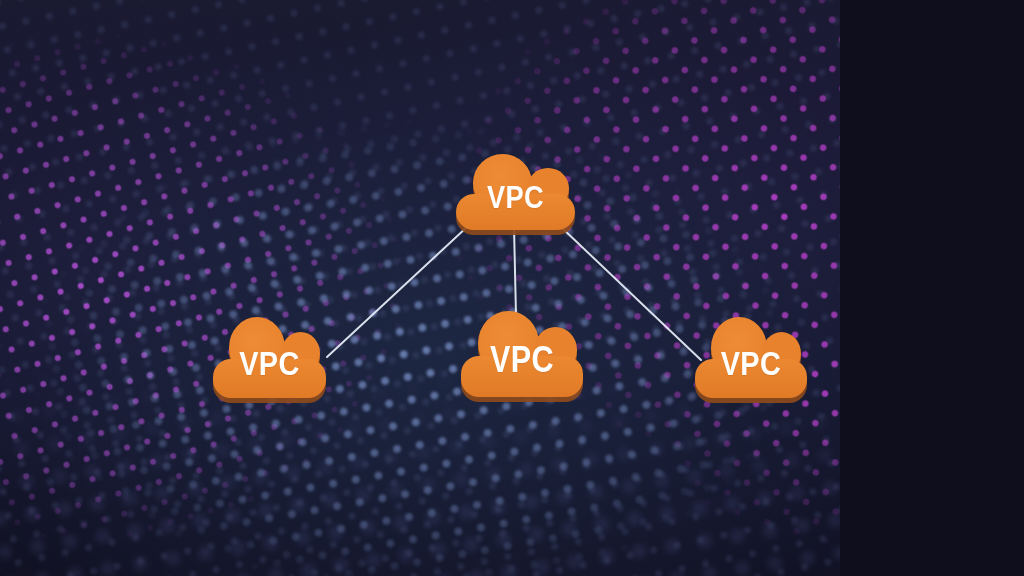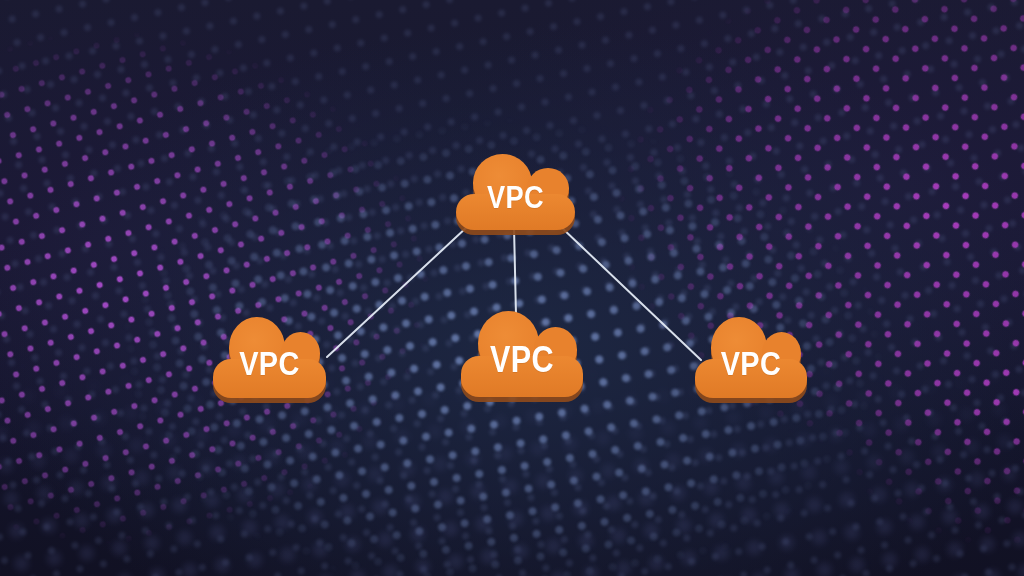--- a/index.html
+++ b/index.html
@@ -1,18 +1,18 @@
 <!DOCTYPE html>
 <html><head>
 <meta charset="utf-8">
 <style>
   html, body { margin: 0; padding: 0; background: #0e0e1c; }
   .stage {
     position: relative;
-    width: 1024px;
+    width: 840px;
     height: 576px;
     overflow: hidden;
     font-family: "Liberation Sans", "DejaVu Sans", sans-serif;
     background:
       radial-gradient(900px 520px at 52% 60%, #1d2742 0%, rgba(29,39,66,0) 62%),
       radial-gradient(760px 420px at 88% 32%, #1e1b3a 0%, rgba(30,27,58,0) 62%),
       radial-gradient(700px 420px at 10% 42%, #1d1a38 0%, rgba(29,26,56,0) 62%),
       linear-gradient(180deg, #1a1a31 0%, #161730 45%, #13142a 75%, #111123 100%);
   }
 

